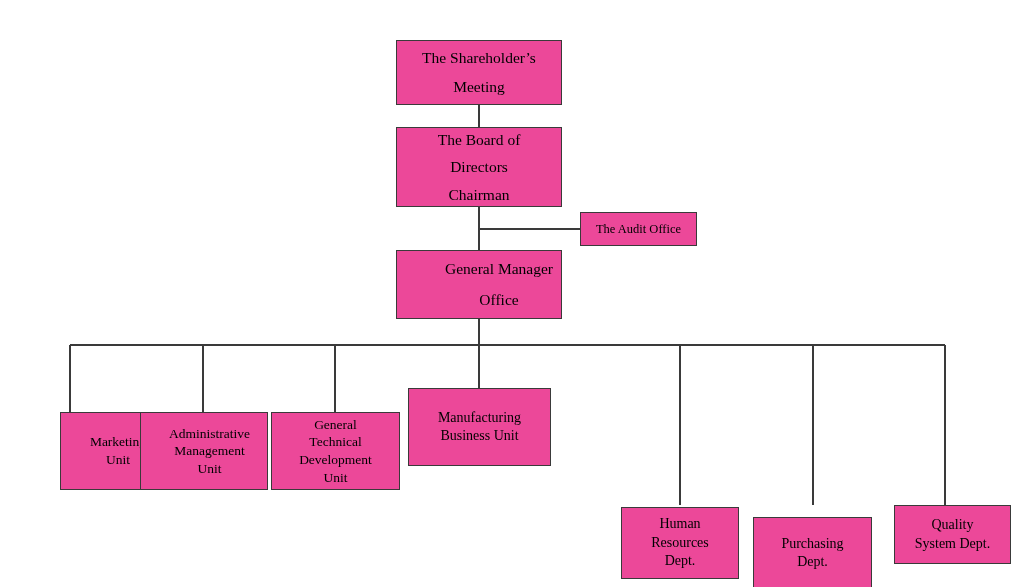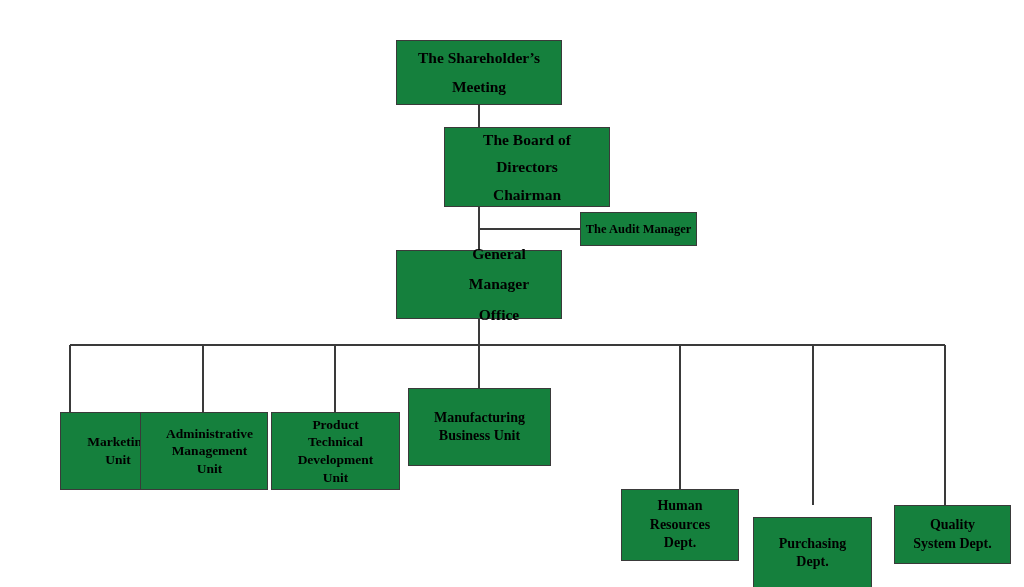--- a/index.html
+++ b/index.html
@@ -19,39 +19,38 @@
     position: absolute;
     left: 0;
     top: 0;
     width: 1024px;
     height: 587px;
   }
   .node {
     position: absolute;
     box-sizing: border-box;
     border: 1px solid #3a3a3a;
-    background: #15803d;
+    background: #ec4899;
     display: flex;
     align-items: center;
     justify-content: center;
     text-align: center;
     color: #000000;
     z-index: 2;
-    font-weight: bold;
   }
   .node .label {
     display: block;
     width: 100%;
     padding: 0 4px;
     box-sizing: border-box;
     white-space: pre-line;
   }
   
   .t-top   { font-size: 15.5px; line-height: 1.85; }
-  .t-mid   { font-size: 15.5px; line-height: 1.75; margin-left: 48px; }
+  .t-mid   { font-size: 15.5px; line-height: 1.75; }
   .t-gm    { font-size: 15.5px; line-height: 1.95; padding-left: 40px; }
   .t-audit { font-size: 12.5px; line-height: 1.3; }
   .t-unit  { font-size: 13.5px; line-height: 1.30; }
   .t-dept  { font-size: 14px;   line-height: 1.32; }
 </style>
 </head>
 <body>
 
 <div id="chart-root">
 
@@ -83,52 +82,52 @@
 Meeting</span>
   </div>
 
   <div class="node t-mid" style="left:396px; top:127px; width:166px; height:80px;">
     <span class="label">The Board of
 Directors
 Chairman</span>
   </div>
 
   <div class="node t-audit" style="left:580px; top:212px; width:117px; height:34px;">
-    <span class="label">The Audit Manager</span>
+    <span class="label">The Audit Office</span>
   </div>
 
   <div class="node t-gm" style="left:396px; top:250px; width:166px; height:69px;">
     <span class="label">General Manager
 Office</span>
   </div>
 
   <div class="node t-unit" style="left:12px; top:412px; width:116px; height:78px;margin-left:48px;">
     <span class="label">Marketing
 Unit</span>
   </div>
 
   <div class="node t-unit" style="left:140px; top:412px; width:128px; height:78px;padding-left:11px;">
     <span class="label">Administrative
 Management
 Unit</span>
   </div>
 
   <div class="node t-unit" style="left:271px; top:412px; width:129px; height:78px;">
-    <span class="label">Product
+    <span class="label">General
 Technical
 Development
 Unit</span>
   </div>
 
   <div class="node t-dept" style="left:408px; top:388px; width:143px; height:78px;">
     <span class="label">Manufacturing
 Business Unit</span>
   </div>
 
-  <div class="node t-dept" style="left:621px; top:489px; width:118px; height:72px;">
+  <div class="node t-dept" style="left:621px; top:507px; width:118px; height:72px;">
     <span class="label">Human
 Resources
 Dept.</span>
   </div>
 
   <div class="node t-dept" style="left:753px; top:517px; width:119px; height:72px;">
     <span class="label">Purchasing
 Dept.</span>
   </div>
 

